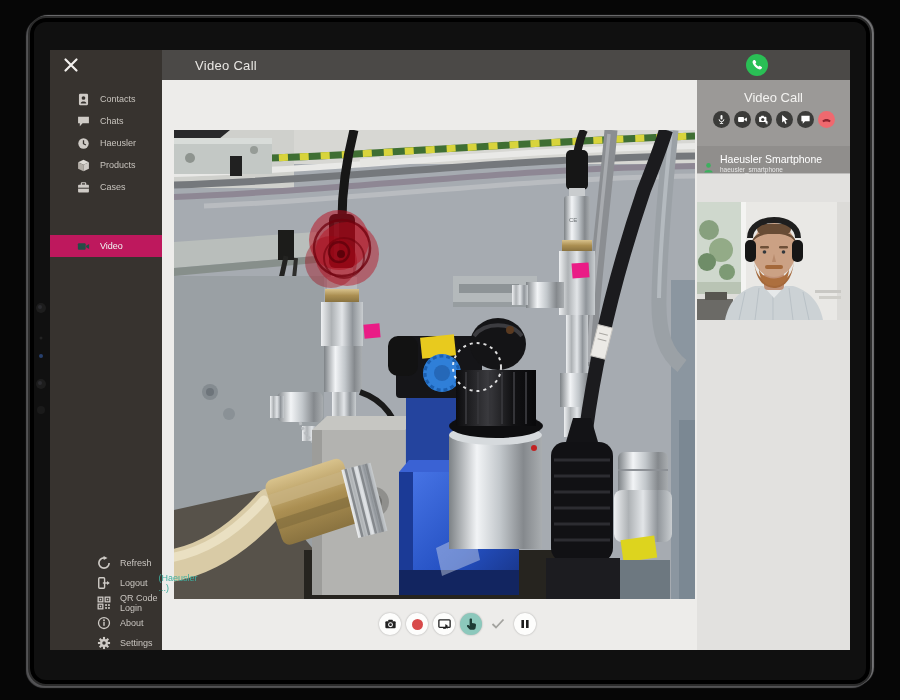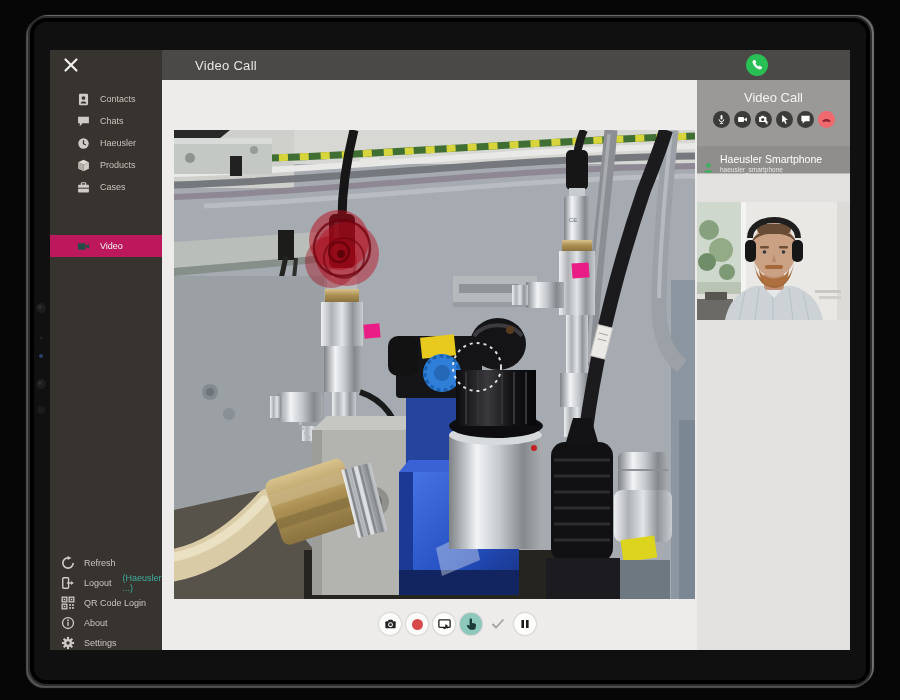--- a/index.html
+++ b/index.html
@@ -16,21 +16,21 @@
   .header-call-btn{position:absolute;right:82px;top:4px;width:22px;height:22px;border-radius:50%;background:#2abf55;
                    display:flex;align-items:center;justify-content:center;}
 
   
   .sidebar{position:absolute;left:0;top:0;width:112px;height:600px;background:#37332f;z-index:4;}
   .close-btn{position:absolute;left:13px;top:7px;width:16px;height:16px;cursor:pointer;}
   .menu{position:absolute;top:38px;left:0;right:0;}
   .menu-item{height:22px;display:flex;align-items:center;padding-left:27px;gap:10px;color:#c7c3bd;font-size:9px;}
   .menu-item.active{background:#be185d;color:#f0f6f4;margin-top:37px;}
   .mi{width:13px;height:13px;flex:none;display:flex;align-items:center;justify-content:center;}
-  .sidebar-footer{position:absolute;left:0;top:503px;right:0;}
+  .sidebar-footer{position:absolute;left:0;top:503px;right:0;padding-left:36px;}
   .foot-item{height:20px;display:flex;align-items:center;padding-left:11px;gap:9px;color:#c9c5c0;font-size:9px;}
   .fi{width:14px;height:14px;flex:none;display:flex;align-items:center;justify-content:center;}
   .logout-suffix{color:#3fae9e;margin-left:2px;}
 
   
   .main{position:absolute;left:112px;top:30px;width:535px;height:570px;background:#edecea;}
   .photo{position:absolute;left:12px;top:50px;width:521px;height:469px;background:#a6abb1;overflow:hidden;}
   .photo svg.layer{position:absolute;left:0;top:0;}
   .controls{position:absolute;left:0;top:533px;width:535px;display:flex;justify-content:center;gap:5px;margin-left:0;padding-left:56px;box-sizing:border-box;}
   .ctrl{width:22px;height:22px;border-radius:50%;background:#fdfdfc;display:flex;align-items:center;justify-content:center;

